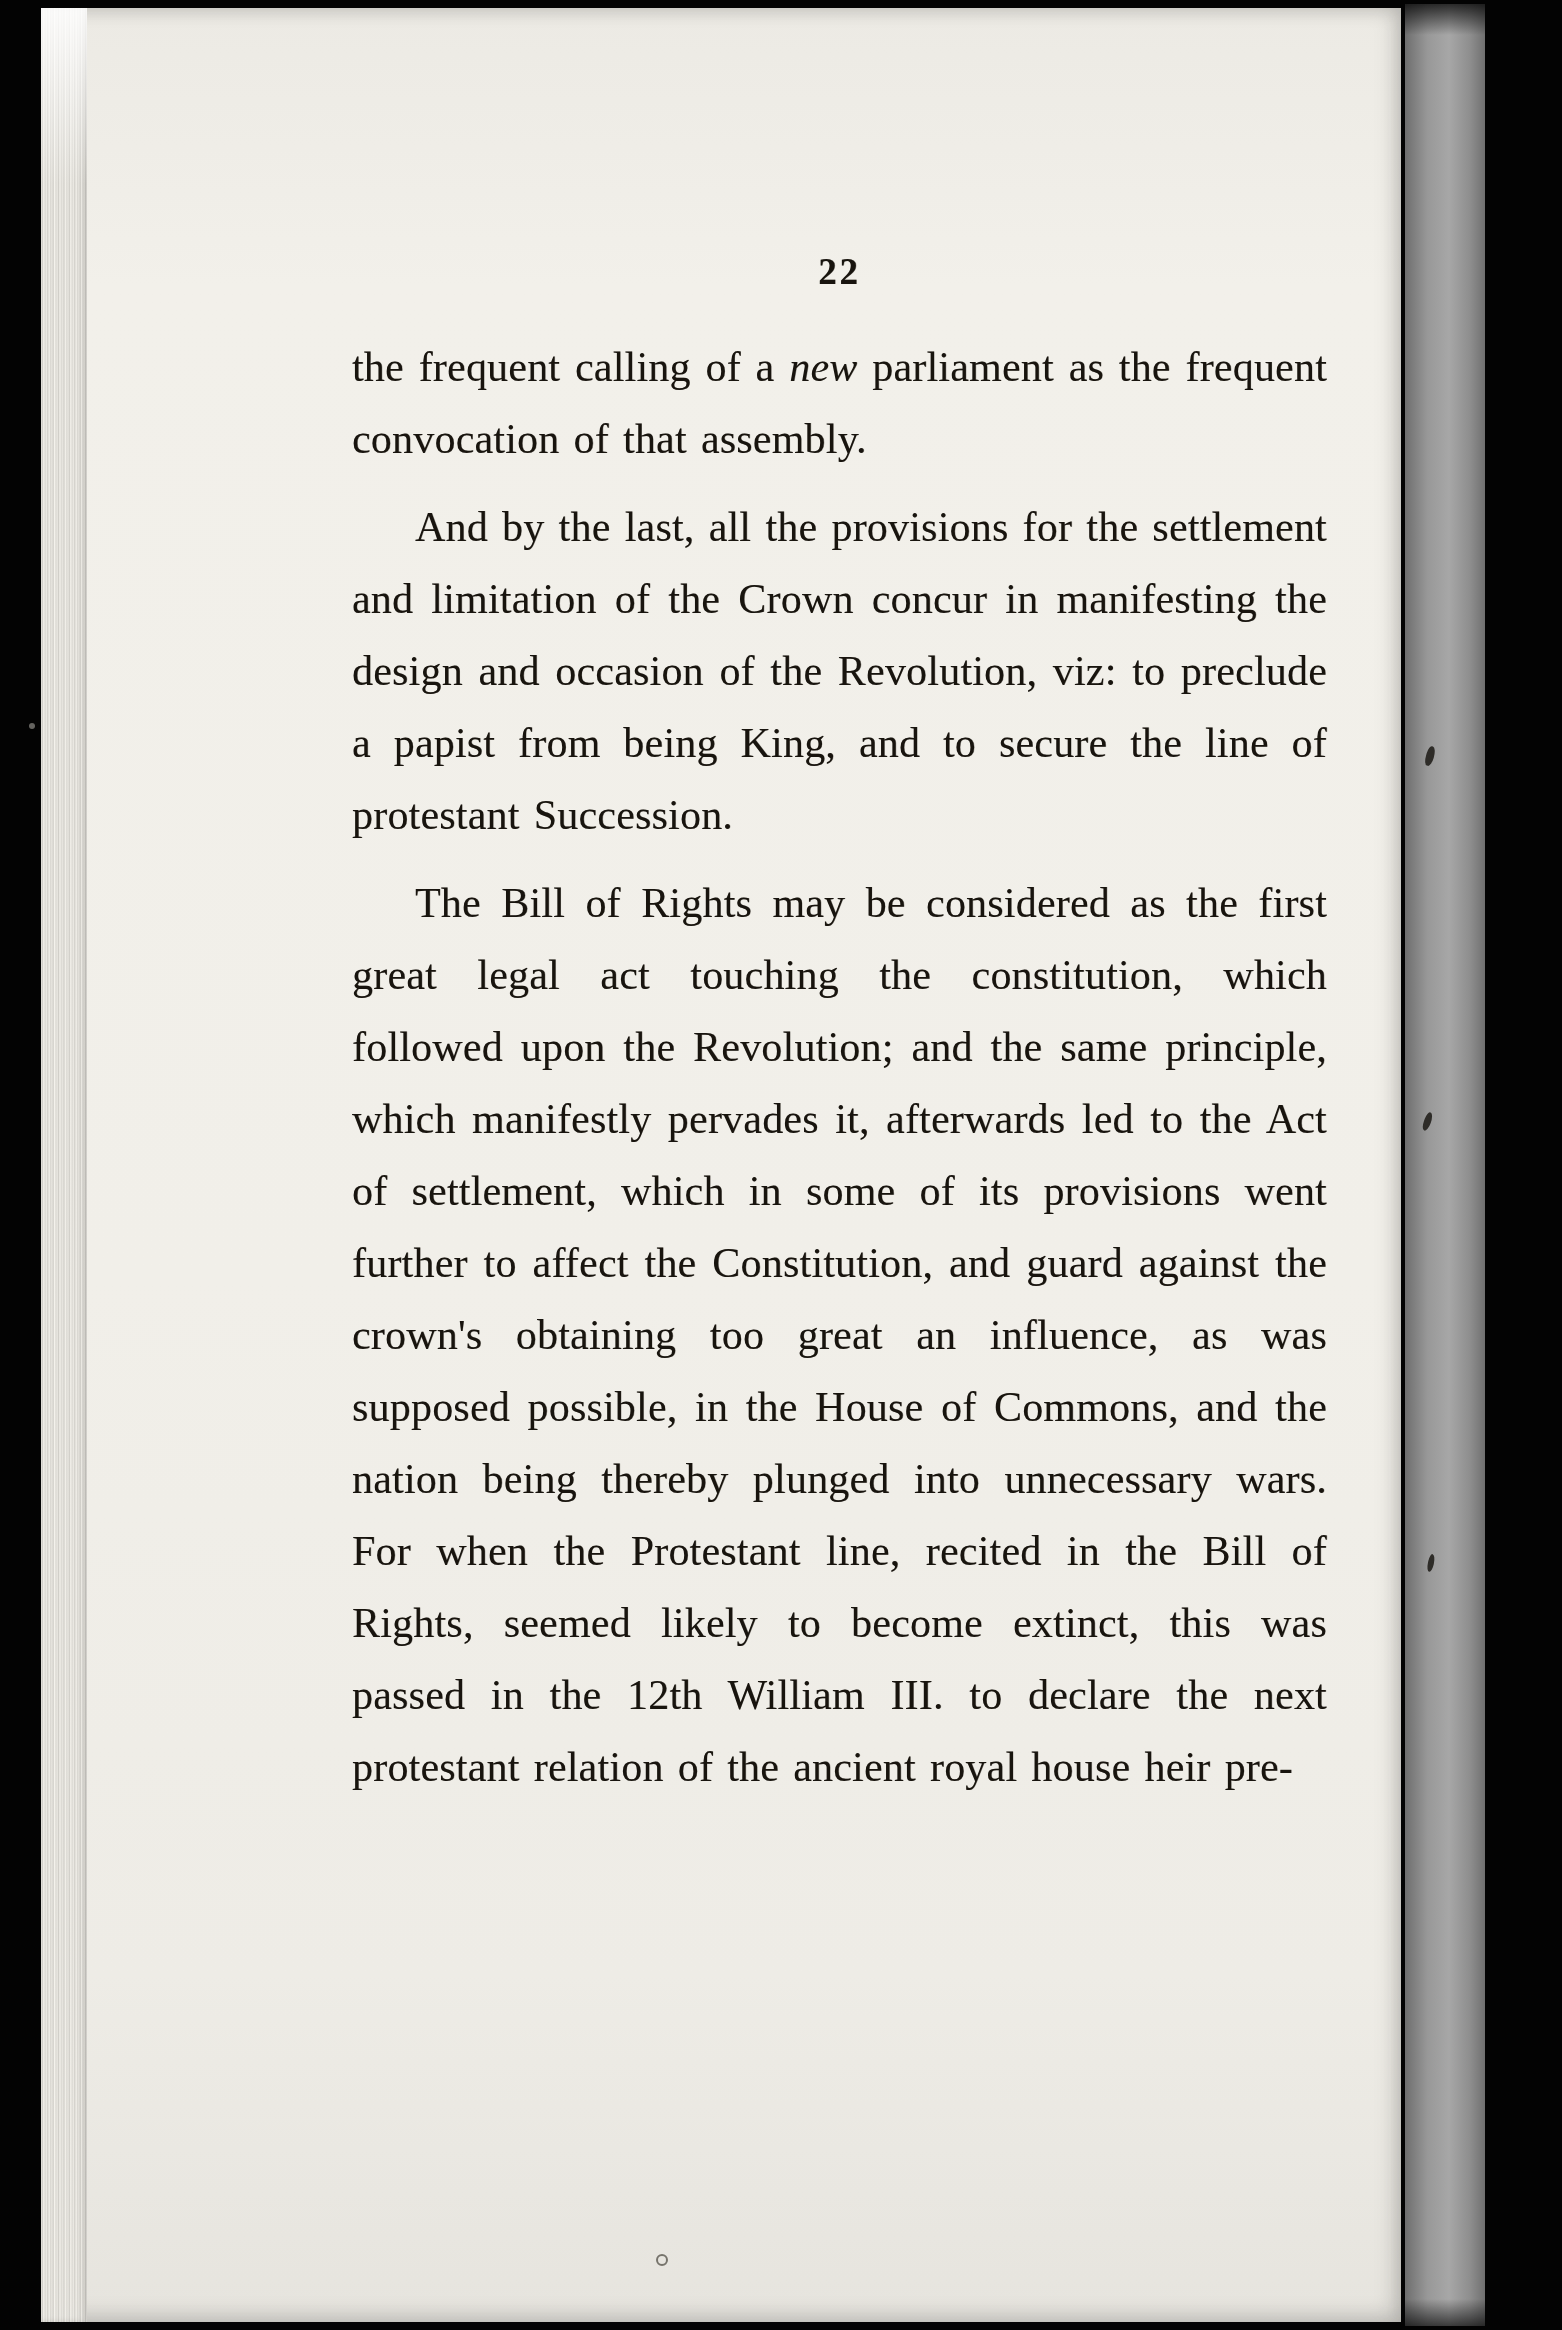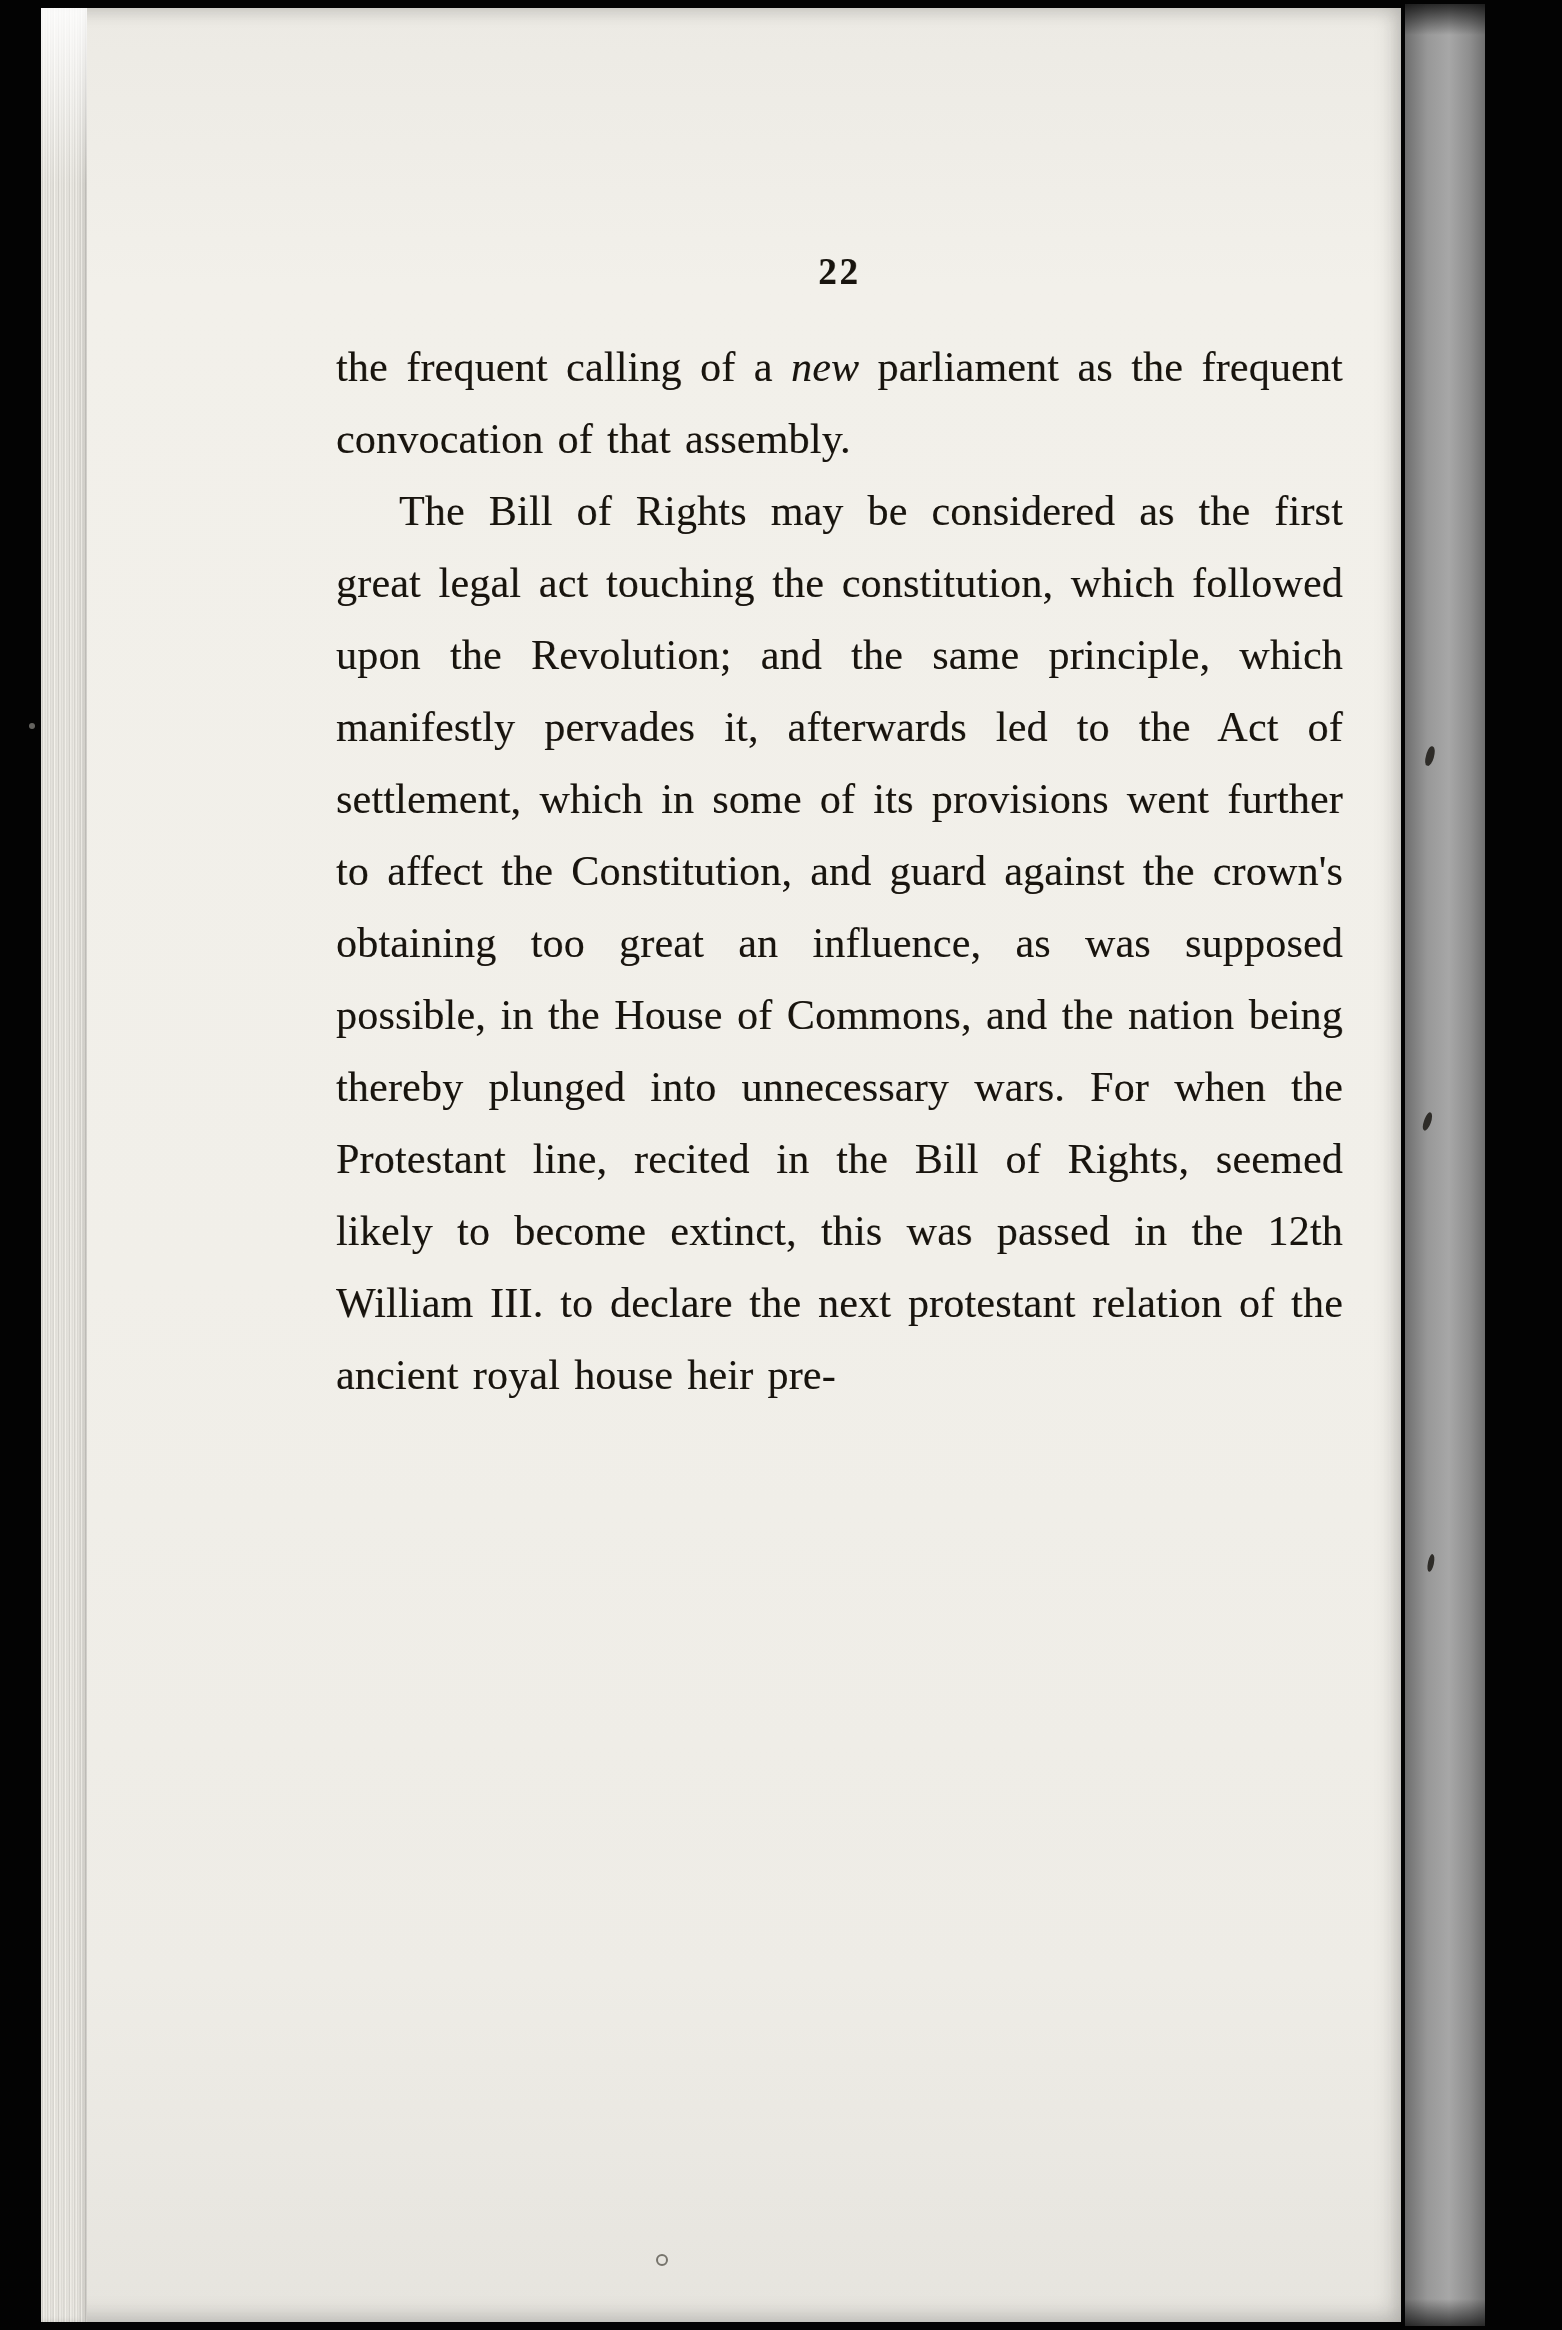--- a/index.html
+++ b/index.html
@@ -117,21 +117,21 @@
   }
   .page-number {
     text-align: center;
     font-weight: 700;
     font-size: 37px;
     letter-spacing: 2.7px;
     line-height: 41px;
     margin: 0 0 39px 0;
   }
   .text-block p {
-    margin: 0;
+    margin: 16px;
   }
   .text-block p.indent {
     text-indent: 63px;
   }
   .text-block em {
     font-style: italic;
   }
 </style>
 </head>
 <body>
@@ -147,16 +147,17 @@
 <div class="artifact a2"></div>
 <div class="artifact a3"></div>
 <div class="speck-ring"></div>
 <div class="speck-dot"></div>
 
 <div class="text-block">
   <div class="page-number">22</div>
 
   <p><span>the frequent calling of a </span><em>new</em><span> parliament as the frequent convocation of that assembly.</span></p>
 
+  <p class="indent"><span>And by the last, all the provisions for the settlement and limitation of the Crown concur in manifesting the design and occasion of the Revolution, viz: to preclude a papist from being King, and to secure the line of protestant Succession.</span></p>
 
   <p class="indent"><span>The Bill of Rights may be considered as the first great legal act touching the constitution, which followed upon the Revolution; and the same principle, which manifestly pervades it, afterwards led to the Act of settlement, which in some of its provisions went further to affect the Constitution, and guard against the crown's obtaining too great an influence, as was supposed possible, in the House of Commons, and the nation being thereby plunged into unnecessary wars. For when the Protestant line, recited in the Bill of Rights, seemed likely to become extinct, this was passed in the 12th William III. to declare the next protestant relation of the ancient royal house heir pre-</span></p>
 </div>
 
 
 </body></html>

